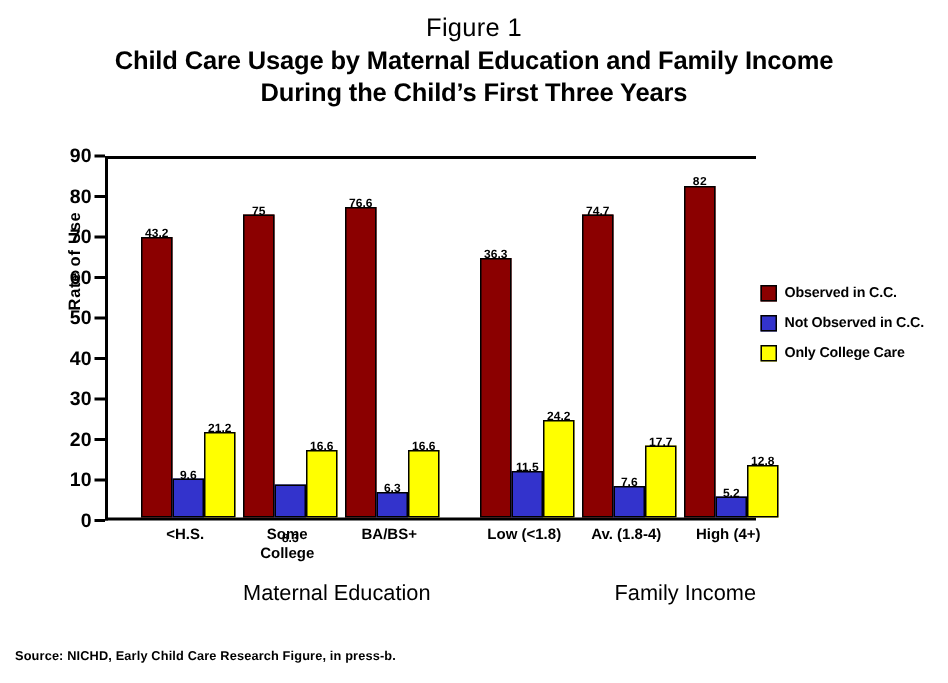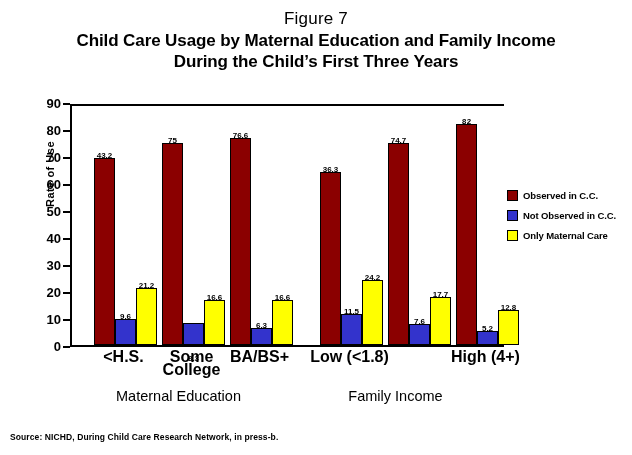--- a/index.html
+++ b/index.html
@@ -26,37 +26,37 @@
   .y-tick .mark{position:absolute;right:0px;top:-1px;width:7px;height:2px;background:#000;}
   .y-axis-title{position:absolute;left:-20px;top:168px;width:140px;text-align:center;
      font-size:11px;font-weight:bold;transform:rotate(-90deg);transform-origin:center center;letter-spacing:0.5px;}
 
   
   .bar{position:absolute;bottom:0;border:1px solid #000;box-sizing:border-box;}
   .bar-label{position:absolute;font-size:8px;font-weight:bold;text-align:center;white-space:nowrap;}
 
   
   .cat-labels{position:absolute;left:70px;top:350px;width:434px;height:40px;}
-  .cat{position:absolute;text-align:center;font-size:16px;font-weight:bold;line-height:13px;white-space:nowrap;}
-  .group-title{position:absolute;font-size:14.5px;font-weight:normal;text-align:center;}
+  .cat{position:absolute;text-align:center;font-size:10px;font-weight:bold;line-height:13px;white-space:nowrap;}
+  .group-title{position:absolute;font-size:14.5px;font-weight:normal;text-align:right;}
 
   
   .legend{position:absolute;left:507px;top:190px;width:125px;}
   .legend-row{display:flex;align-items:center;margin-bottom:9px;}
   .legend-swatch{width:9px;height:9px;border:1px solid #000;margin-right:5px;flex:0 0 auto;}
   .legend-text{font-size:9.5px;font-weight:bold;white-space:nowrap;letter-spacing:-0.1px;text-align:right;}
 
   
   .footer{position:absolute;left:10px;top:432px;font-size:8.5px;font-weight:bold;letter-spacing:0.1px;}
 </style>
 </head>
 <body>
 
 <div class="title-block">
-  <div class="fig-num">Figure 7</div>
+  <div class="fig-num">Figure 1</div>
   <div class="title-main">Child Care Usage by Maternal Education and Family Income</div>
   <div class="title-main">During the Child’s First Three Years</div>
 </div>
 
 <div class="y-ticks" id="y-ticks">
     <div class="y-tick" style="top: 0px;">
       <span class="lbl">90</span>
       <span class="mark"></span>
     </div>
     <div class="y-tick" style="top: 27px;">
@@ -146,35 +146,38 @@
     <div class="cat" style="left: 68px; width: 107px;">
       <div>Some</div>
       <div>College</div>
     </div>
     <div class="cat" style="left: 136px; width: 107px;">
       <div>BA/BS+</div>
     </div>
     <div class="cat" style="left: 226px; width: 107px;">
       <div>Low (&lt;1.8)</div>
     </div>
+    <div class="cat" style="left: 294px; width: 107px;">
+      <div>Av. (1.8-4)</div>
+    </div>
     <div class="cat" style="left: 362px; width: 107px;">
       <div>High (4+)</div>
     </div>
   </div>
 <div class="group-title" id="group-title-education" style="left:70px;top:388px;width:217px;">Maternal Education</div>
 <div class="group-title" id="group-title-income" style="left:287px;top:388px;width:217px;">Family Income</div>
 
 <div class="legend" id="legend">
     <div class="legend-row">
       <span class="legend-swatch" style="background: rgb(139, 0, 0);"></span>
       <span class="legend-text">Observed in C.C.</span>
     </div>
     <div class="legend-row">
       <span class="legend-swatch" style="background: rgb(51, 51, 204);"></span>
       <span class="legend-text">Not Observed in C.C.</span>
     </div>
     <div class="legend-row">
       <span class="legend-swatch" style="background: rgb(255, 255, 0);"></span>
-      <span class="legend-text">Only Maternal Care</span>
+      <span class="legend-text">Only College Care</span>
     </div>
   </div>
 
-<div class="footer">Source: NICHD, During Child Care Research Network, in press-b.</div>
+<div class="footer">Source: NICHD, Early Child Care Research Figure, in press-b.</div>
 
 </body></html>

